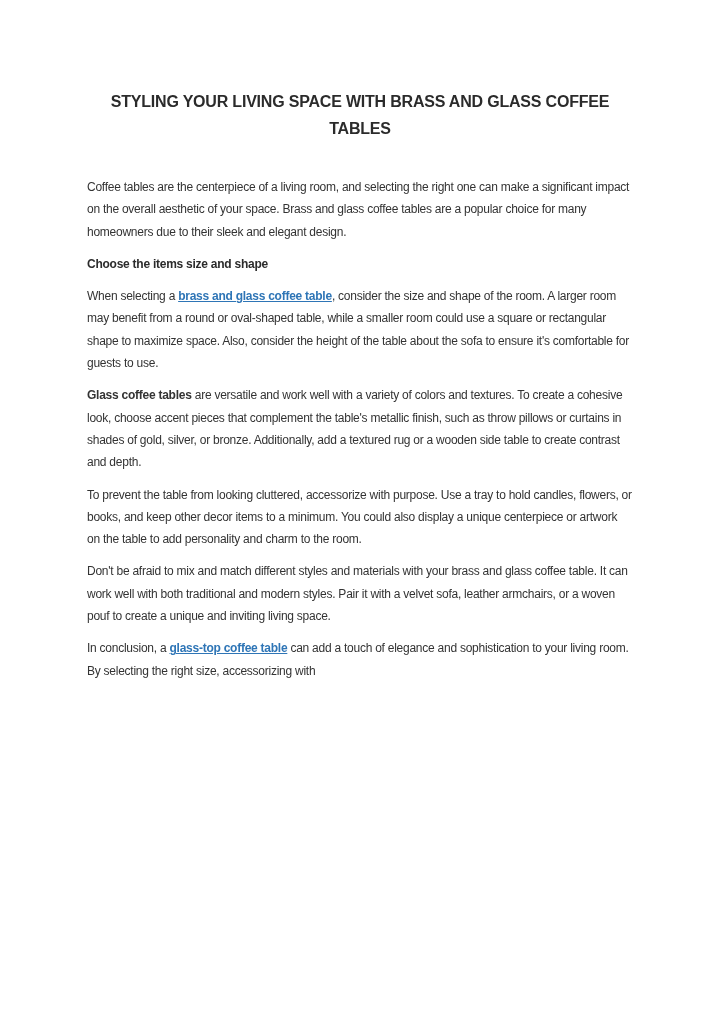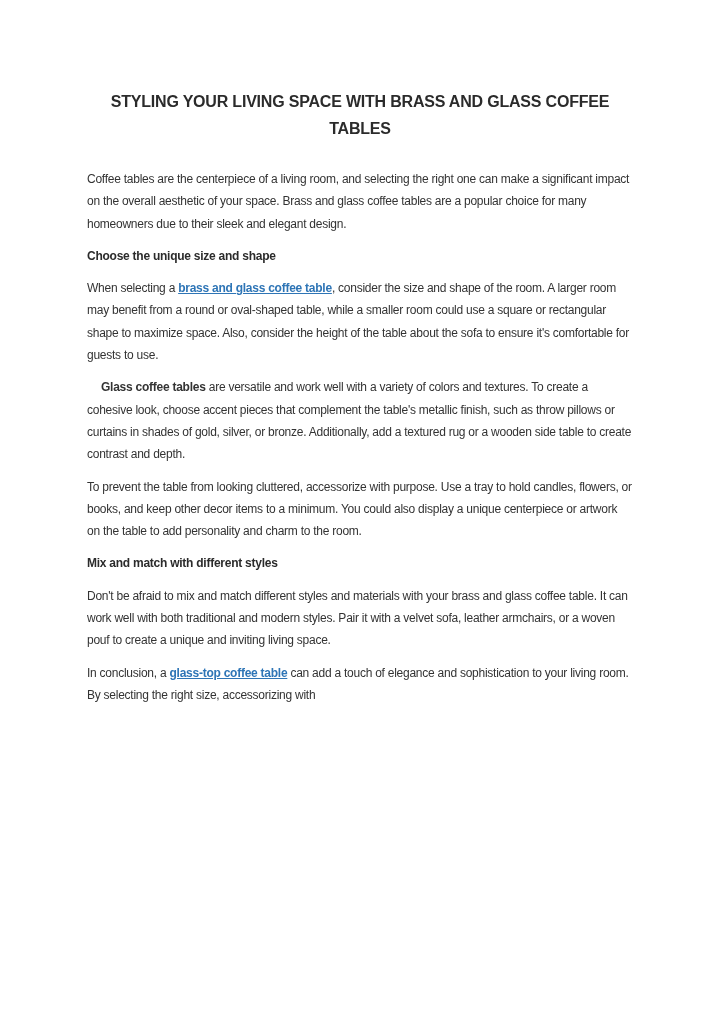--- a/index.html
+++ b/index.html
@@ -17,61 +17,60 @@
     left: 87px;
     top: 88px;
     width: 546px;
   }
   h1.doc-title {
     font-size: 16px;
     line-height: 27px;
     font-weight: bold;
     text-align: center;
     letter-spacing: -0.2px;
-    margin: 0 0 26px 0;
+    margin: 0 0 34px 0;
     color: var(--title-text, #2b2b2b);
   }
   p.doc-para, h2.doc-heading {
     font-size: 12px;
     line-height: 22.3px;
     letter-spacing: -0.25px;
     margin: 0 0 10px 0;
   }
   h2.doc-heading {
     font-weight: bold;
     color: var(--title-text, #2b2b2b);
   }
-  .bold-run { font-weight: bold; margin-left: 14px; }
+  .bold-run { font-weight: bold; }
   a.doclink {
     color: var(--link-color, #2E75B6);
     font-weight: bold;
     text-decoration: underline;
     text-decoration-color: var(--link-color, #2E75B6);
     cursor: pointer;
   }
 </style>
 </head>
 <body style="background: rgb(255, 255, 255);">
 
 <div class="page-content">
 
   <h1 class="doc-title">STYLING YOUR LIVING SPACE WITH BRASS AND GLASS COFFEE TABLES</h1>
 
   <p class="doc-para">Coffee tables are the centerpiece of a living room, and selecting the right one can make a significant impact on the overall aesthetic of your space. Brass and glass coffee tables are a popular choice for many homeowners due to their sleek and elegant design.</p>
 
 
-  <h2 class="doc-heading">Choose the unique size and shape</h2>
+  <h2 class="doc-heading">Choose the items size and shape</h2>
 
   <p class="doc-para"><span>When selecting a </span><a class="doclink">brass and glass coffee table</a><span>, consider the size and shape of the room. A larger room may benefit from a round or oval-shaped table, while a smaller room could use a square or rectangular shape to maximize space. Also, consider the height of the table about the sofa to ensure it's comfortable for guests to use.</span></p>
 
 
   <p class="doc-para"><span class="bold-run">Glass coffee tables</span><span> are versatile and work well with a variety of colors and textures. To create a cohesive look, choose accent pieces that complement the table's metallic finish, such as throw pillows or curtains in shades of gold, silver, or bronze. Additionally, add a textured rug or a wooden side table to create contrast and depth.</span></p>
 
 
   <p class="doc-para">To prevent the table from looking cluttered, accessorize with purpose. Use a tray to hold candles, flowers, or books, and keep other decor items to a minimum. You could also display a unique centerpiece or artwork on the table to add personality and charm to the room.</p>
 
-  <h2 class="doc-heading">Mix and match with different styles</h2>
 
   <p class="doc-para">Don't be afraid to mix and match different styles and materials with your brass and glass coffee table. It can work well with both traditional and modern styles. Pair it with a velvet sofa, leather armchairs, or a woven pouf to create a unique and inviting living space.</p>
 
   <p class="doc-para"><span>In conclusion, a </span><a class="doclink">glass-top coffee table</a><span> can add a touch of elegance and sophistication to your living room. By selecting the right size, accessorizing with</span></p>
 
 </div>
 
 </body></html>

